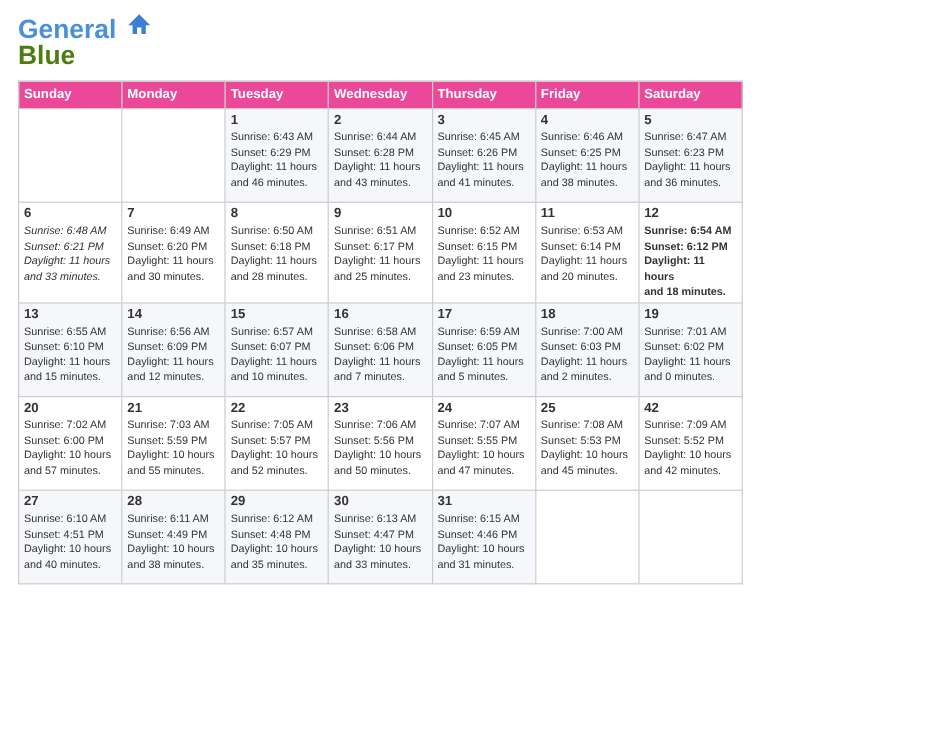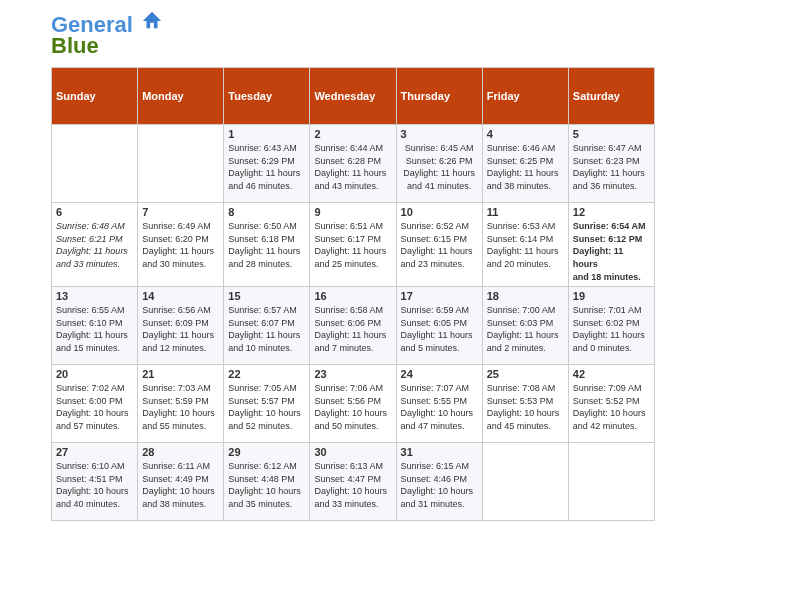--- a/index.html
+++ b/index.html
@@ -6,21 +6,20 @@
     body {
       font-family: Arial, sans-serif;
       background: #fff;
       width: 792px;
       height: 612px;
       overflow: hidden;
     }
     .container {
       width: 634px;
       padding: 10px 15px 5px 15px;
-      margin-left: 36px;
     }
     .header {
       display: flex;
       justify-content: space-between;
       align-items: flex-start;
       margin-bottom: 8px;
     }
     .logo {
       display: flex;
       align-items: center;
@@ -50,25 +49,25 @@
     .subtitle {
       font-size: 14px;
       color: #555;
     }
     table {
       width: 100%;
       border-collapse: collapse;
       table-layout: fixed;
     }
     th {
-      background-color: #c2410c;
+      background-color: #ec4899;
       color: white;
       font-size: 11px;
       font-weight: bold;
-      padding: 22px 4px;
+      padding: 5px 4px;
       text-align: left;
       border: 1px solid #ccc;
     }
     td {
       border: 1px solid #ccc;
       padding: 3px 4px;
       vertical-align: top;
       font-size: 9.5px;
       color: #333;
       height: 78px;
@@ -143,21 +142,21 @@
           </td>
           <td>
             <div class="day-num">2</div>
             <div class="day-info" style="white-space: pre-line;">Sunrise: 6:44 AM
 Sunset: 6:28 PM
 Daylight: 11 hours
 and 43 minutes.</div>
           </td>
           <td>
             <div class="day-num">3</div>
-            <div class="day-info" style="white-space: pre-line; text-align: center;">Sunrise: 6:45 AM
+            <div class="day-info" style="white-space: pre-line;">Sunrise: 6:45 AM
 Sunset: 6:26 PM
 Daylight: 11 hours
 and 41 minutes.</div>
           </td>
           <td>
             <div class="day-num">4</div>
             <div class="day-info" style="white-space: pre-line;">Sunrise: 6:46 AM
 Sunset: 6:25 PM
 Daylight: 11 hours
 and 38 minutes.</div>

